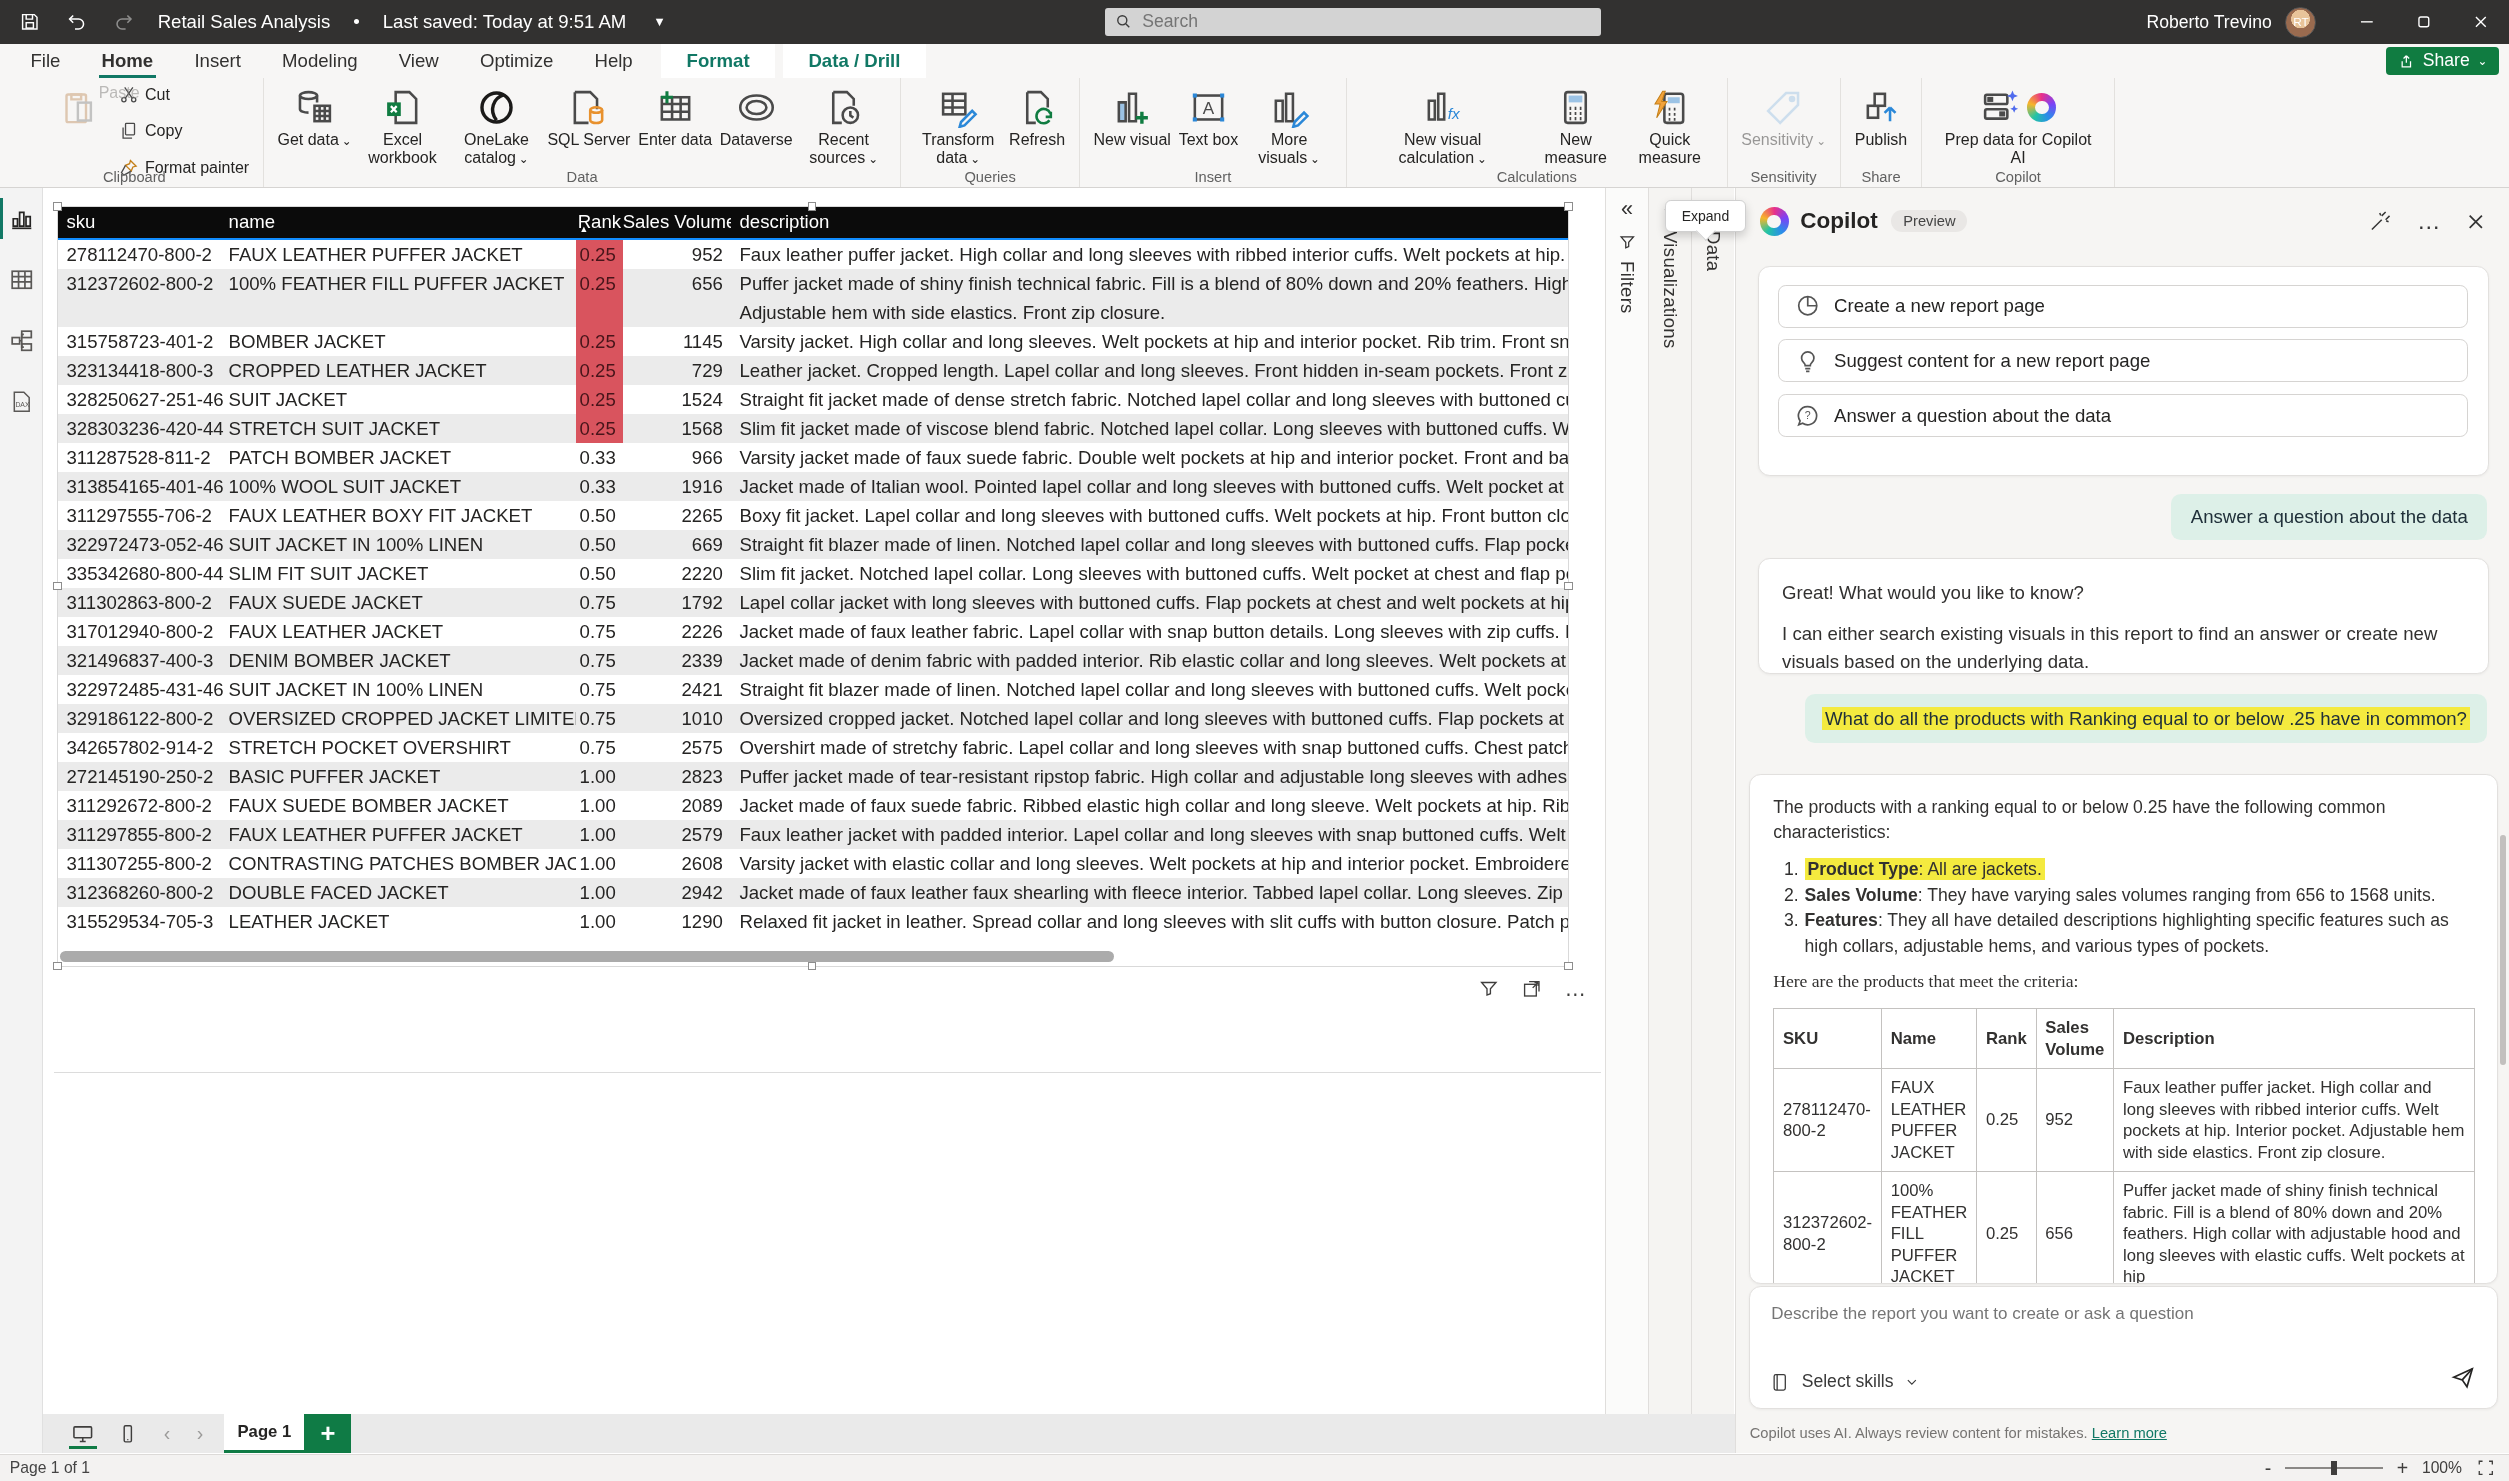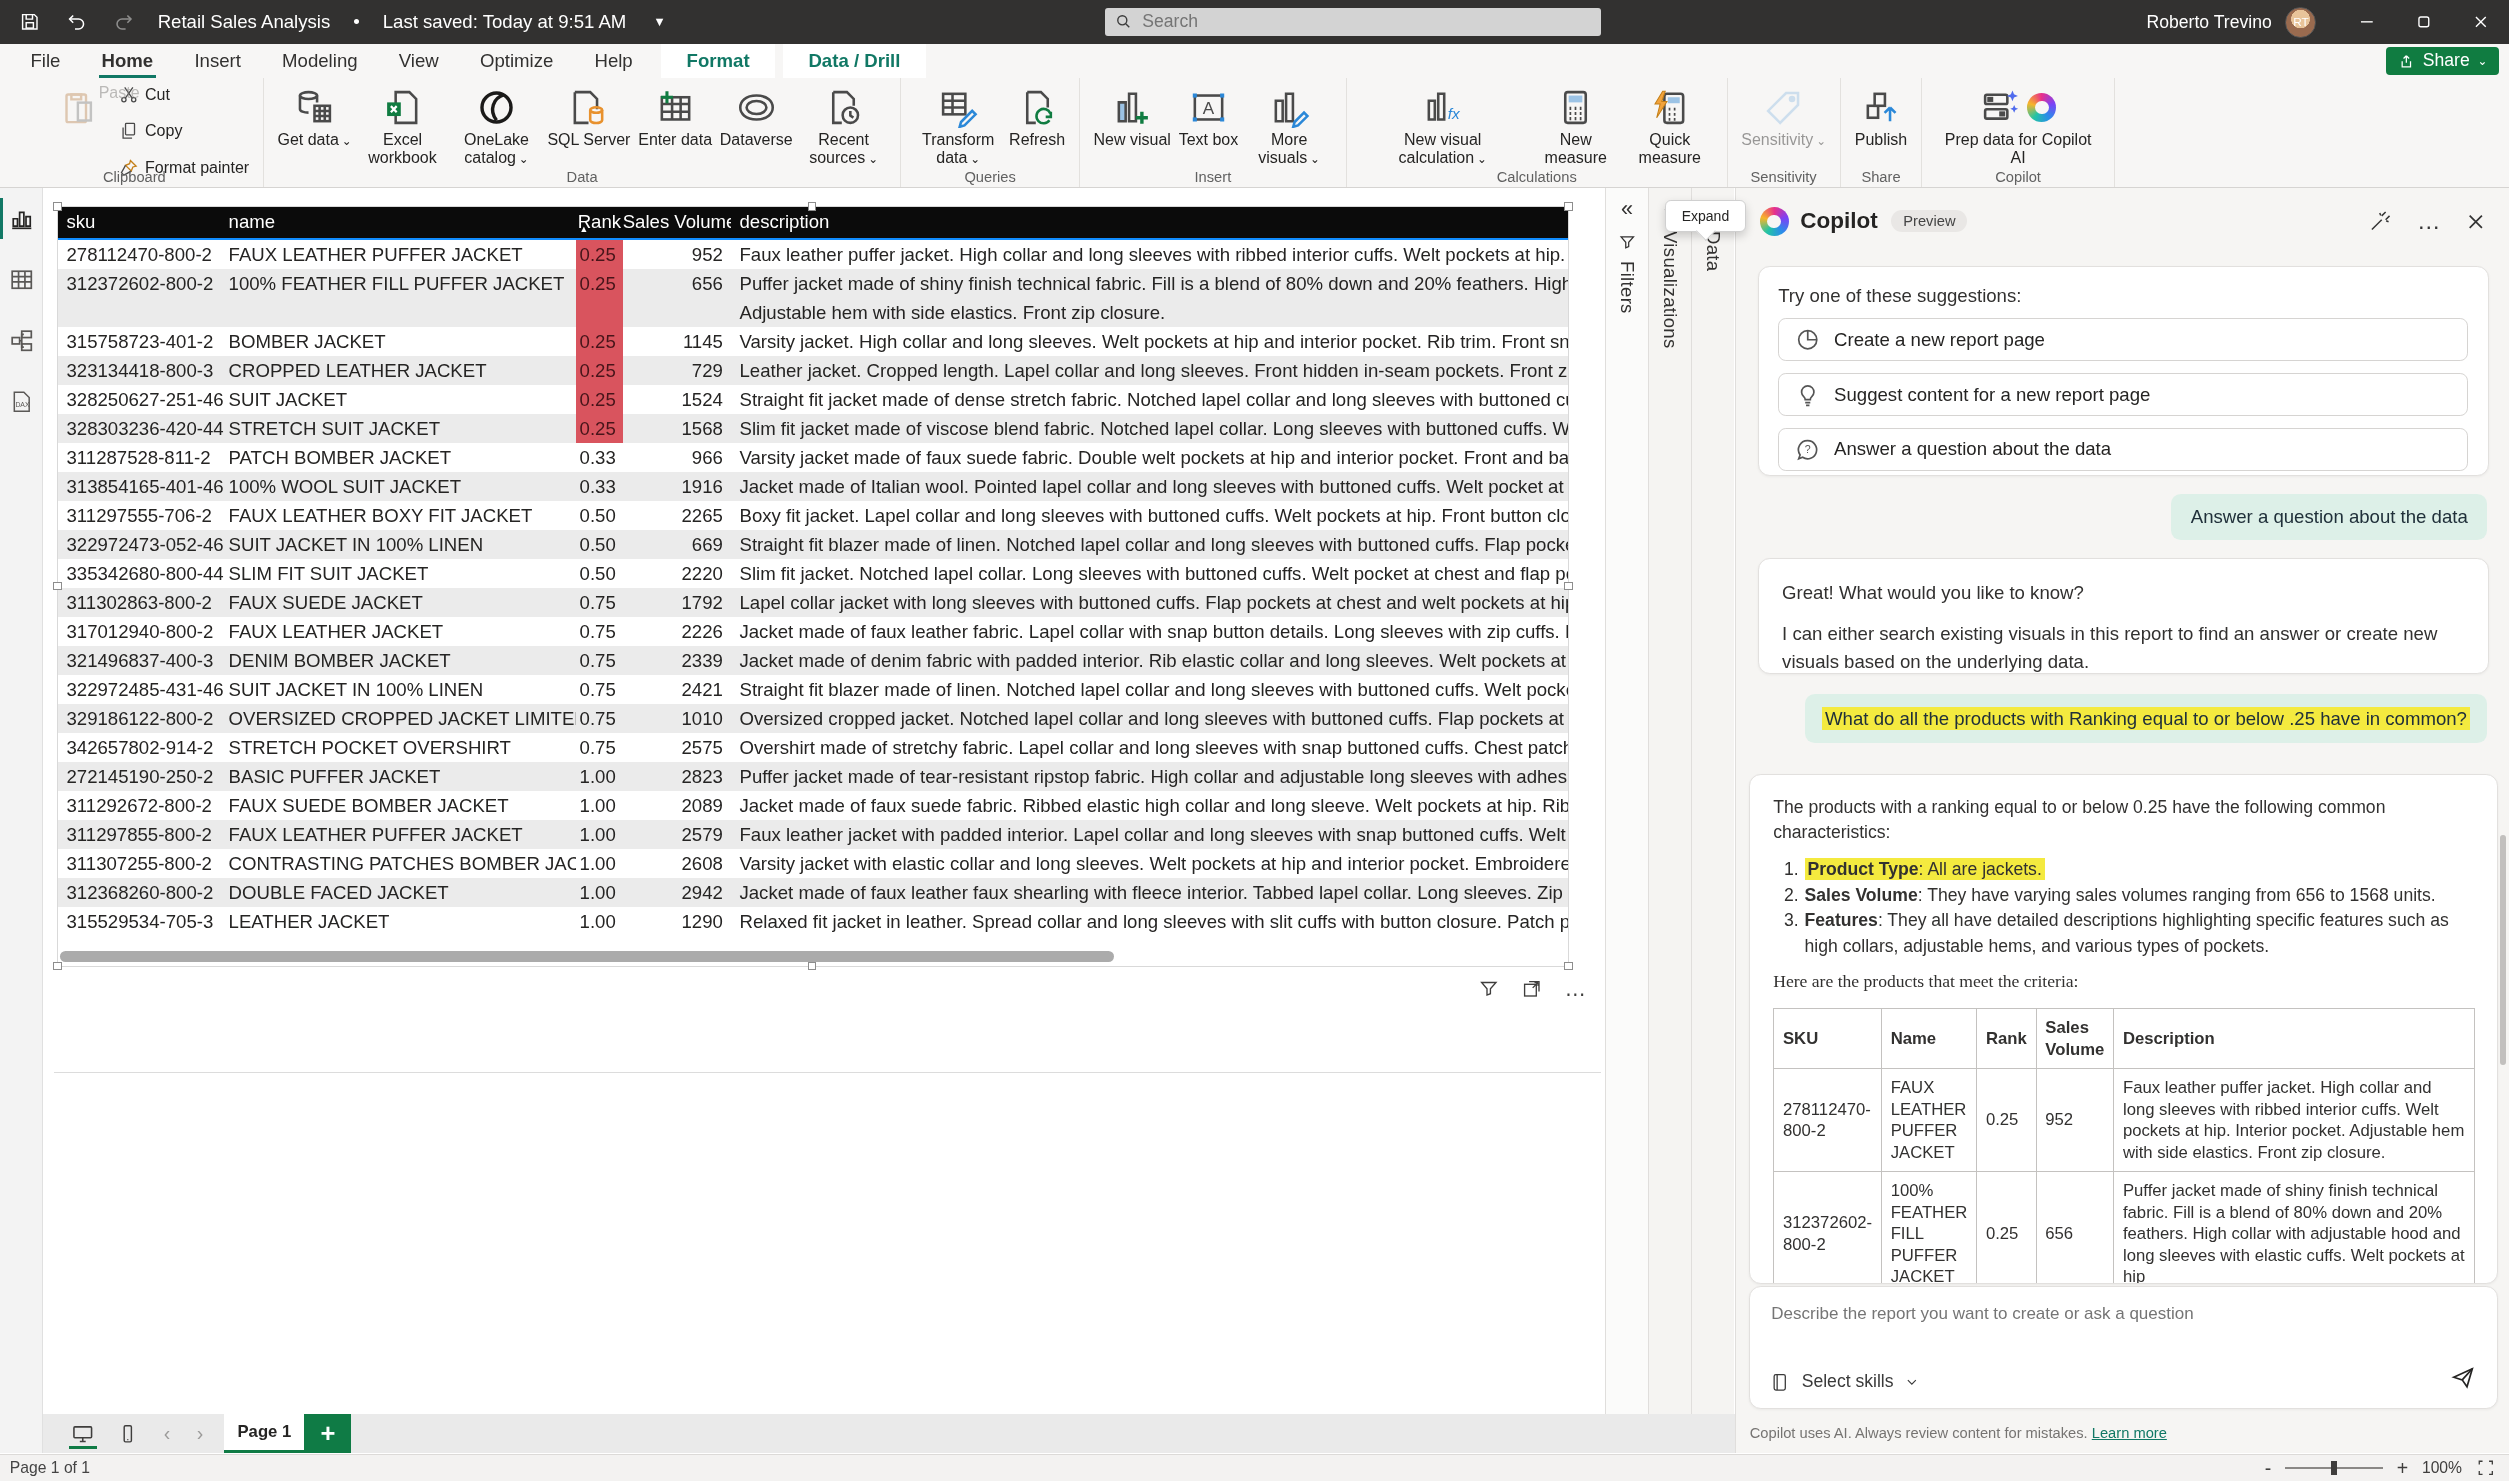--- a/index.html
+++ b/index.html
@@ -833,21 +833,20 @@
         </span>
       <span class="cp-hic" style="font-size:23.5px;">…</span>
       <span class="cp-hic">
           <svg width="19.6" height="19.6" viewBox="0 0 16 16" stroke="currentColor" stroke-width="1.4">
             <path d="M3 3l10 10M13 3 3 13"></path>
           </svg>
         </span>
     </div>
 
     <div class="cp-card sugg-card">
-      <div class="sugg-title">Try one of these suggestions:</div>
       <div>
         <button class="sugg">
           <span class="sicon">
               <svg width="25.5" height="25.5" viewBox="0 0 24 24" fill="none" stroke="currentColor" stroke-width="1.6">
                 <circle cx="12" cy="12" r="8.5"></circle>
                 <path d="M12 3.5V12h8.5"></path>
               </svg>
             </span>
           <span>Create a new report page</span>
         </button>

